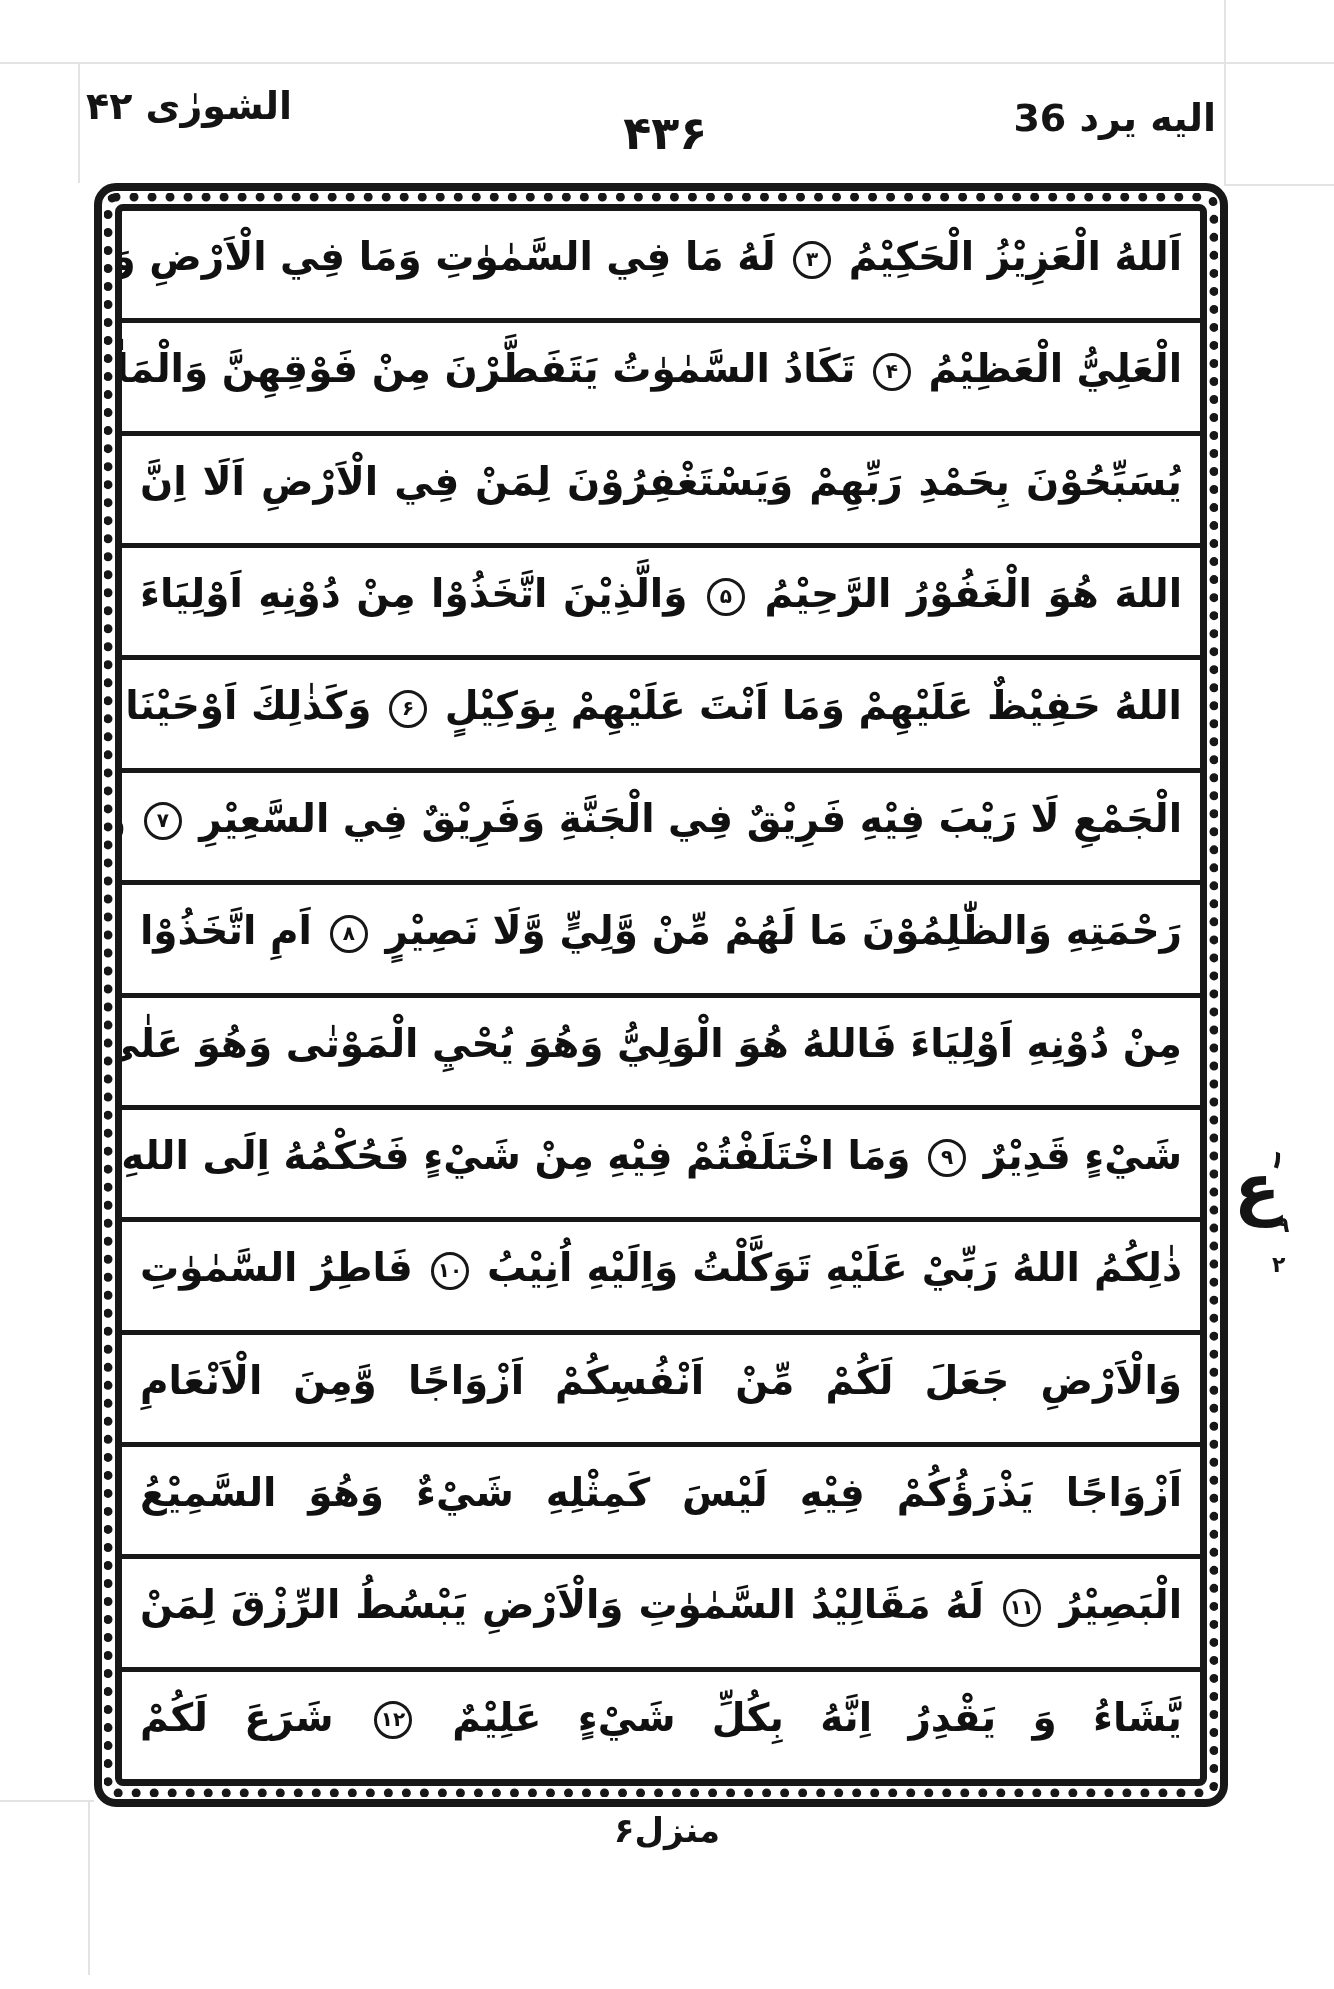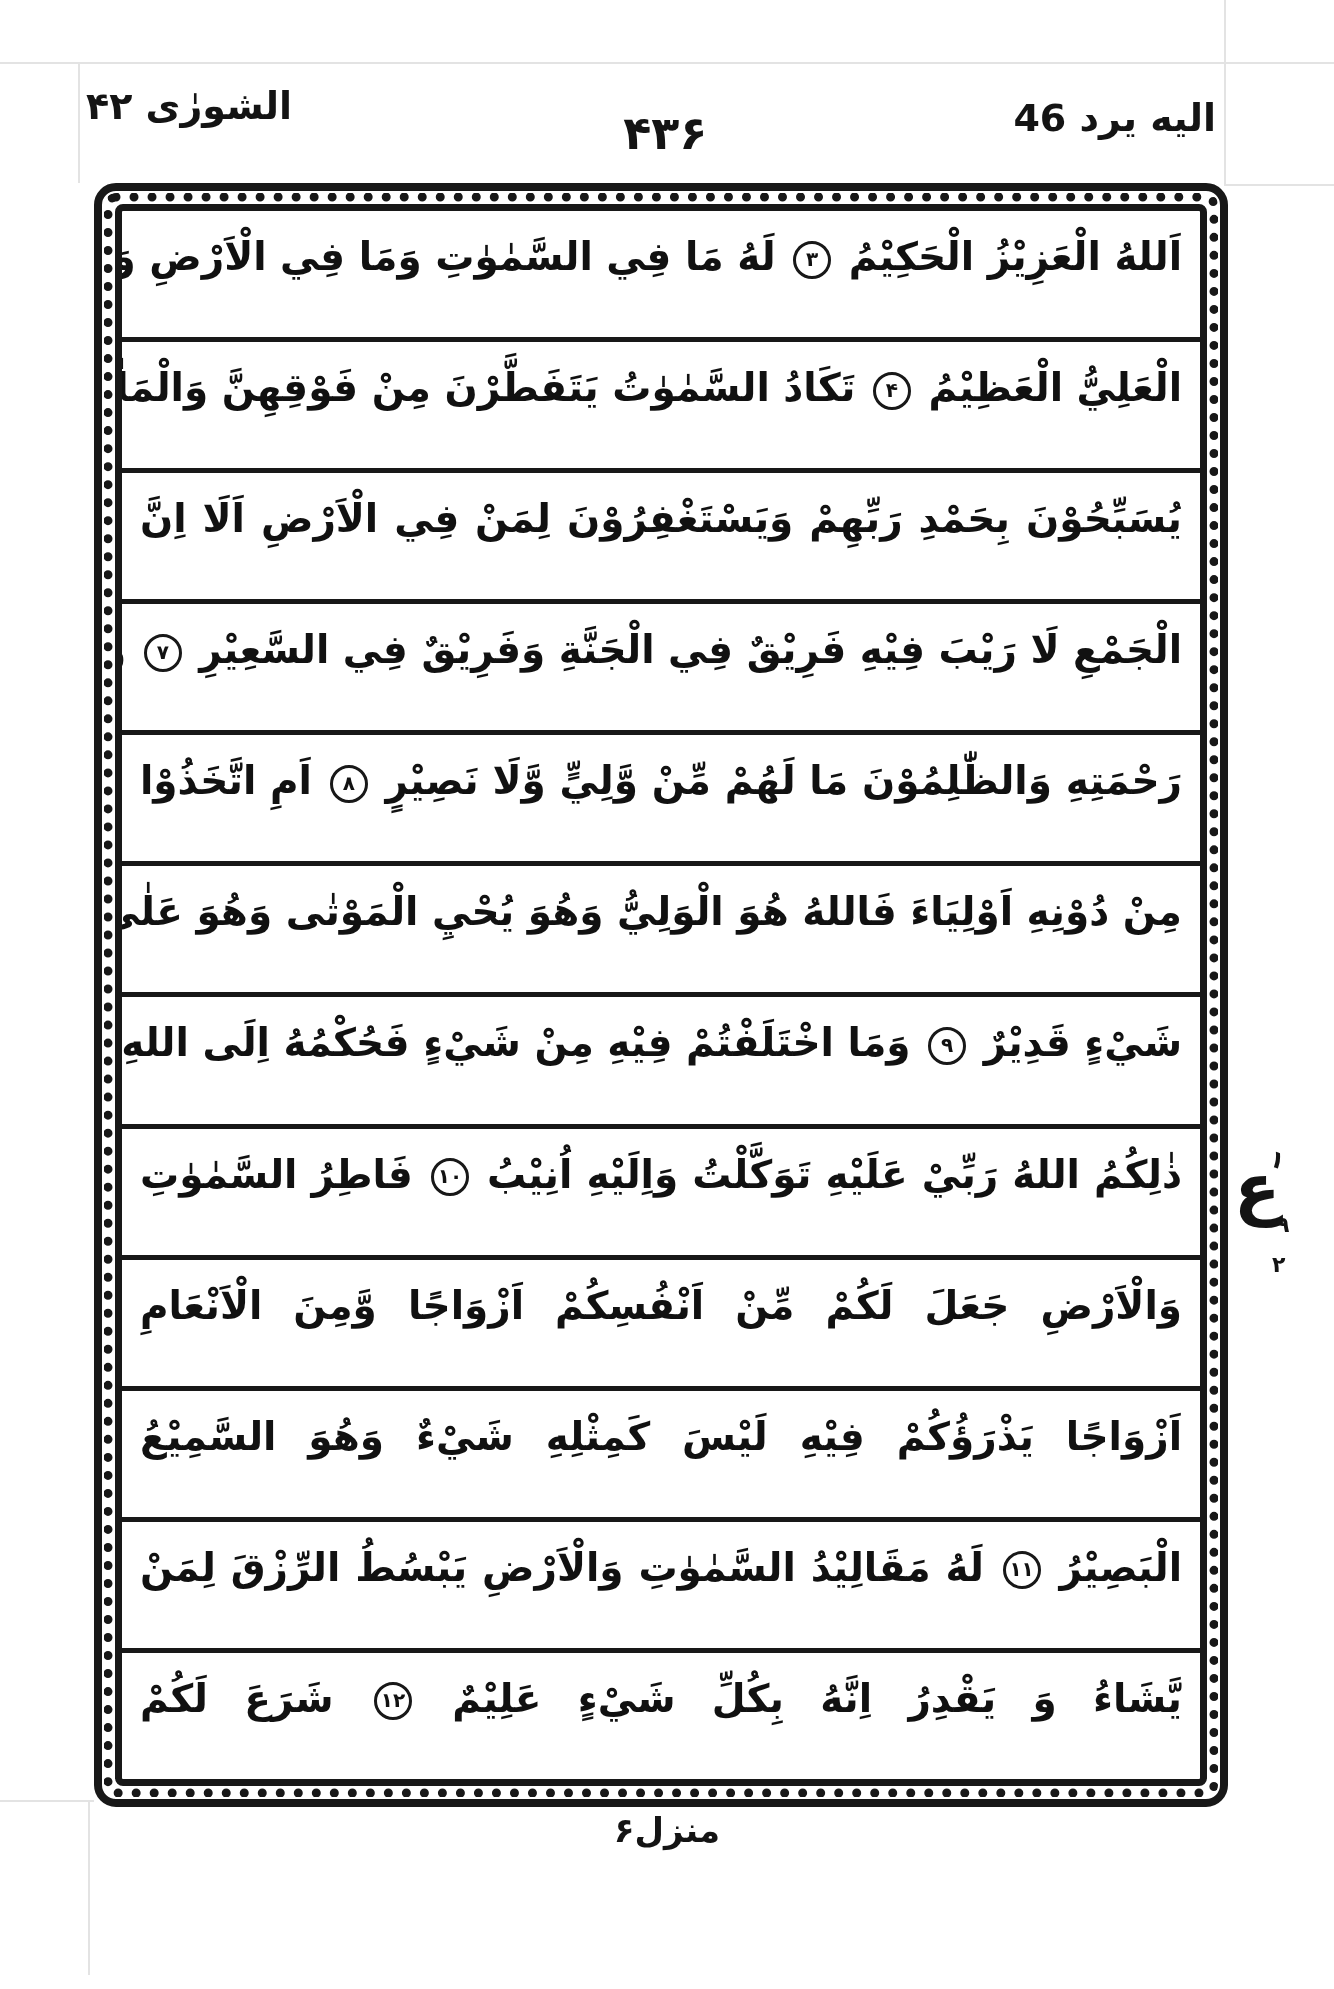--- a/index.html
+++ b/index.html
@@ -75,29 +75,31 @@
 
 <div class="artifact h" style="left:0; top:62px; width:1334px;"></div>
 <div class="artifact v" style="left:78px; top:62px; height:121px;"></div>
 <div class="artifact v" style="left:1224px; top:0; height:186px;"></div>
 <div class="artifact h" style="left:1224px; top:184px; width:110px;"></div>
 <div class="artifact h" style="left:0; top:1800px; width:94px;"></div>
 <div class="artifact v" style="left:88px; top:1800px; height:175px;"></div>
 
 <div class="header-text surah-label">الشورٰى ۴۲</div>
 <div class="header-text page-number">۴۳۶</div>
-<div class="header-text juz-label">اليه يرد 46</div>
+<div class="header-text juz-label">اليه يرد 36</div>
 
 <div class="frame">
   <div class="frame-outer">
     <div class="frame-beads">
       <div class="frame-inner">
           <div class="line-row"><span>اَللهُ الْعَزِيْزُ الْحَكِيْمُ</span> <span class="ayah-marker">۳</span> <span>لَهُ مَا فِي السَّمٰوٰتِ وَمَا فِي الْاَرْضِ وَهُوَ</span></div>
           <div class="line-row"><span>الْعَلِيُّ الْعَظِيْمُ</span> <span class="ayah-marker">۴</span> <span>تَكَادُ السَّمٰوٰتُ يَتَفَطَّرْنَ مِنْ فَوْقِهِنَّ وَالْمَلٰئِكَةُ</span></div>
           <div class="line-row"><span>يُسَبِّحُوْنَ بِحَمْدِ رَبِّهِمْ وَيَسْتَغْفِرُوْنَ لِمَنْ فِي الْاَرْضِ اَلَا اِنَّ</span></div>
+          <div class="line-row"><span>اللهَ هُوَ الْغَفُوْرُ الرَّحِيْمُ</span> <span class="ayah-marker">۵</span> <span>وَالَّذِيْنَ اتَّخَذُوْا مِنْ دُوْنِهِ اَوْلِيَاءَ</span></div>
+          <div class="line-row"><span>اللهُ حَفِيْظٌ عَلَيْهِمْ وَمَا اَنْتَ عَلَيْهِمْ بِوَكِيْلٍ</span> <span class="ayah-marker">۶</span> <span>وَكَذٰلِكَ اَوْحَيْنَا</span></div>
           <div class="line-row"><span>الْجَمْعِ لَا رَيْبَ فِيْهِ فَرِيْقٌ فِي الْجَنَّةِ وَفَرِيْقٌ فِي السَّعِيْرِ</span> <span class="ayah-marker">۷</span> <span>وَلَوْ</span></div>
           <div class="line-row"><span>رَحْمَتِهِ وَالظّٰلِمُوْنَ مَا لَهُمْ مِّنْ وَّلِيٍّ وَّلَا نَصِيْرٍ</span> <span class="ayah-marker">۸</span> <span>اَمِ اتَّخَذُوْا</span></div>
           <div class="line-row"><span>مِنْ دُوْنِهِ اَوْلِيَاءَ فَاللهُ هُوَ الْوَلِيُّ وَهُوَ يُحْيِ الْمَوْتٰى وَهُوَ عَلٰى كُلِّ</span></div>
           <div class="line-row"><span>شَيْءٍ قَدِيْرٌ</span> <span class="ayah-marker">۹</span> <span>وَمَا اخْتَلَفْتُمْ فِيْهِ مِنْ شَيْءٍ فَحُكْمُهُ اِلَى اللهِ</span></div>
           <div class="line-row"><span>ذٰلِكُمُ اللهُ رَبِّيْ عَلَيْهِ تَوَكَّلْتُ وَاِلَيْهِ اُنِيْبُ</span> <span class="ayah-marker">۱۰</span> <span>فَاطِرُ السَّمٰوٰتِ</span></div>
           <div class="line-row"><span>وَالْاَرْضِ جَعَلَ لَكُمْ مِّنْ اَنْفُسِكُمْ اَزْوَاجًا وَّمِنَ الْاَنْعَامِ</span></div>
           <div class="line-row"><span>اَزْوَاجًا يَذْرَؤُكُمْ فِيْهِ لَيْسَ كَمِثْلِهِ شَيْءٌ وَهُوَ السَّمِيْعُ</span></div>
           <div class="line-row"><span>الْبَصِيْرُ</span> <span class="ayah-marker">۱۱</span> <span>لَهُ مَقَالِيْدُ السَّمٰوٰتِ وَالْاَرْضِ يَبْسُطُ الرِّزْقَ لِمَنْ</span></div>
           <div class="line-row"><span>يَّشَاءُ وَ يَقْدِرُ اِنَّهُ بِكُلِّ شَيْءٍ عَلِيْمٌ</span> <span class="ayah-marker">۱۲</span> <span>شَرَعَ لَكُمْ</span></div>
         </div>

